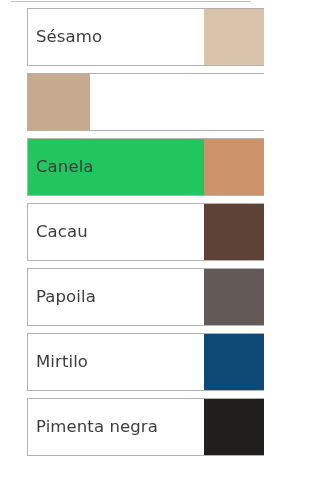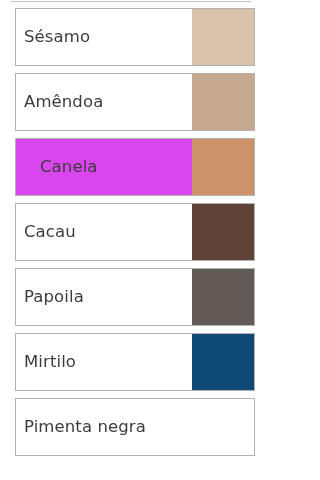--- a/index.html
+++ b/index.html
@@ -29,21 +29,21 @@
     top: 1px;
     left: 11px;
     width: 240px;
     height: 1px;
     background: #c0c0c0;
   }
 
   .rows {
     position: absolute;
     top: 8px;
-    left: 4px;
+    left: 16px;
     width: 264px;
   }
 
   .swatch-row {
     position: relative;
     box-sizing: border-box;
     margin: 0 13px 7px 11px;
     height: 58px;
     border: 1px solid #b2b2b2;
     background: #ffffff;
@@ -86,27 +86,24 @@
   <div class="rows">
 
     <div class="swatch-row" style="border-color: rgb(178, 178, 178); background-color: rgb(255, 255, 255);">
       <div class="swatch-name-cell">
         <span class="swatch-name" style="color: rgb(60, 60, 60);">Sésamo</span>
       </div>
       <div class="swatch-chip" style="background-color: rgb(217, 195, 170);"></div>
     </div>
 
     <div class="swatch-row" style="border-color: rgb(178, 178, 178); background-color: rgb(255, 255, 255);">
-      <div class="swatch-name-cell">
-        <span class="swatch-name" style="color: rgb(60, 60, 60);">Amêndoa</span>
-      </div>
       <div class="swatch-chip" style="background-color: rgb(199, 169, 143);"></div>
     </div>
 
-    <div class="swatch-row" style="border-color: rgb(178, 178, 178); background-color: #d946ef; padding-left: 16px;">
+    <div class="swatch-row" style="border-color: rgb(178, 178, 178); background-color: #22c55e;">
       <div class="swatch-name-cell">
         <span class="swatch-name" style="color: rgb(60, 60, 60);">Canela</span>
       </div>
       <div class="swatch-chip" style="background-color: rgb(204, 146, 105);"></div>
     </div>
 
     <div class="swatch-row" style="border-color: rgb(178, 178, 178); background-color: rgb(255, 255, 255);">
       <div class="swatch-name-cell">
         <span class="swatch-name" style="color: rgb(60, 60, 60); text-align: center;">Cacau</span>
       </div>
@@ -120,21 +117,21 @@
       <div class="swatch-chip" style="background-color: rgb(97, 90, 87);"></div>
     </div>
 
     <div class="swatch-row" style="border-color: rgb(178, 178, 178); background-color: rgb(255, 255, 255);">
       <div class="swatch-name-cell">
         <span class="swatch-name" style="color: rgb(60, 60, 60);">Mirtilo</span>
       </div>
       <div class="swatch-chip" style="background-color: rgb(15, 73, 118);"></div>
     </div>
 
-    <div class="swatch-row" style="border-color: rgb(178, 178, 178); background-color: rgb(255, 255, 255); flex-direction: column;">
+    <div class="swatch-row" style="border-color: rgb(178, 178, 178); background-color: rgb(255, 255, 255);">
       <div class="swatch-name-cell">
         <span class="swatch-name" style="color: rgb(60, 60, 60);">Pimenta negra</span>
       </div>
       <div class="swatch-chip" style="background-color: rgb(33, 31, 30);"></div>
     </div>
 
   </div>
 </div>
 
 </body></html>

